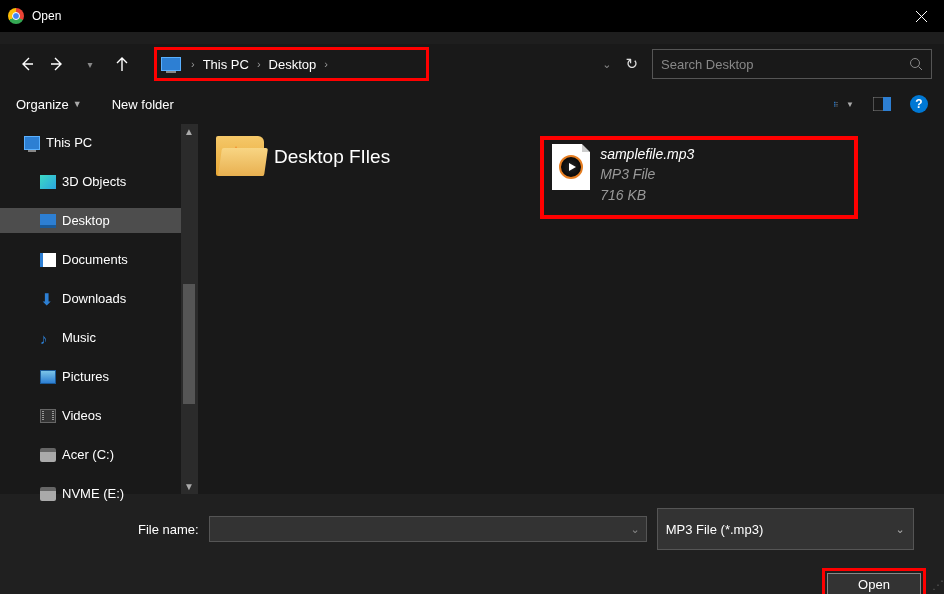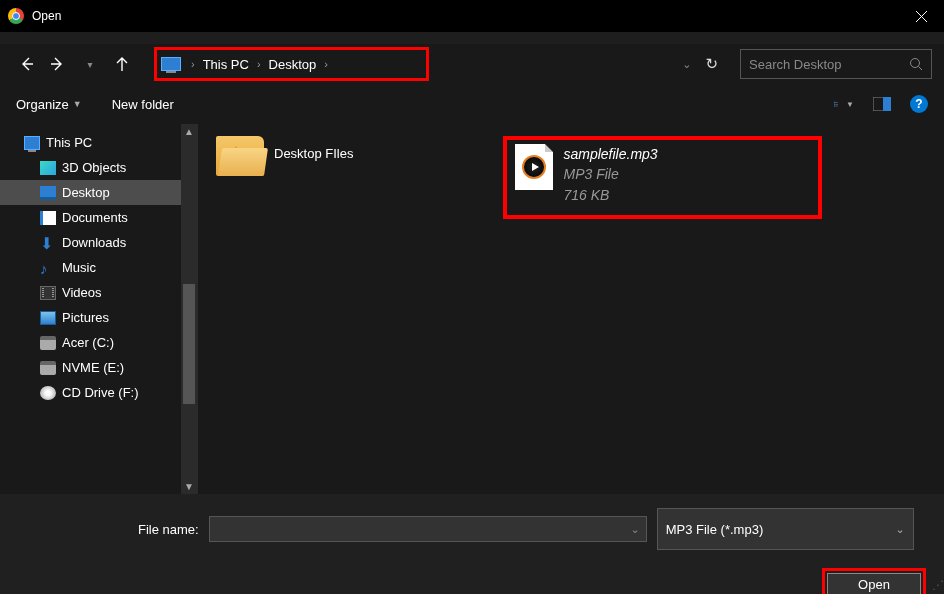--- a/index.html
+++ b/index.html
@@ -21,39 +21,39 @@
     .breadcrumb-box { border: 3px solid #f00; height: 34px; flex: 0 0 275px; display:flex; align-items:center; margin-left: 14px; }
     .bc-pcicon { width: 20px; height: 14px; background:#2d7fd3; border:1px solid #5ab0ff; margin: 0 6px 0 4px; position:relative; }
     .bc-pcicon::after { content:''; position:absolute; bottom:-3px; left:4px; right:4px; height:2px; background:#888; }
     .crumb { font-size: 13px; color:#fff; padding: 0 4px; }
     .chev { color:#999; padding:0 4px; font-size:11px; }
     
     .addr-rest { flex:1; height:28px; margin-left:6px; display:flex; align-items:center; justify-content:flex-end; gap:8px; padding-right:4px;}
     .addr-chev { color:#888; font-size:11px; }
     .refresh { color:#ddd; font-size:15px; padding: 0 6px; }
 
-    .searchbox { width: 192px; height: 30px; border:1px solid #555; background:#191919; display:flex; align-items:center; padding: 0 8px; margin-left:8px; color:#888; font-size:13px; justify-content:space-between; }
+    .searchbox { width: 280px; height: 30px; border:1px solid #555; background:#191919; display:flex; align-items:center; padding: 0 8px; color:#888; font-size:13px; justify-content:space-between; }
 
     
     .toolbar { height: 40px; background:#191919; display:flex; align-items:center; padding: 0 16px; gap: 30px; font-size:13px; }
     .toolbar-left { display:flex; gap:30px; }
     .organize { display:flex; align-items:center; gap:4px; }
     .toolbar-right { margin-left:auto; display:flex; align-items:center; gap: 18px; }
     .icon-btn { width:20px; height:18px; display:flex; align-items:center; justify-content:center; }
     .help-circle { width:18px; height:18px; border-radius:50%; background:#0078d4; color:#fff; font-size:12px; font-weight:bold; display:flex; align-items:center; justify-content:center; }
 
     
     .main { display:flex; height: 370px; background:#191919; }
     .sidebar { width: 198px; background:#191919; position:relative; font-size:13px; padding-top:6px; }
     .sidebar-scroll { position:absolute; right:0; top:0; width:17px; height:100%; background:#2b2b2b; }
     .sidebar-thumb { position:absolute; top:160px; width:12px; left:2px; height:120px; background:#555; }
     .sidebar-arrow { position:absolute; left:3px; font-size:10px; color:#aaa; }
     
     .tree-item { display:flex; align-items:center; gap:6px; padding: 5px 0 5px 24px; }
-    .tree-item.nested { padding-left: 40px; }
+    .tree-item.nested { padding-left: 40px; margin-top: 14px; }
     .tree-item.selected { background:#4d4d4d; }
     .ti-icon { width:16px; height:14px; flex-shrink:0; }
     .pc-ico { background:#2d7fd3; border:1px solid #5ab0ff; position:relative; }
     .pc-ico::after{ content:''; position:absolute; bottom:-3px; left:3px; right:3px; height:2px; background:#888; }
     .cube-ico { background: linear-gradient(135deg,#3dd9c4,#2aa5e0); }
     .desk-ico { background:#2d7fd3; border-bottom:3px solid #1a5a99; }
     .doc-ico { background:#fff; border-left:3px solid #2d7fd3; }
     .dl-ico { color:#2d7fd3; font-size:16px; line-height:1; }
     .music-ico { color:#2d7fd3; font-size:15px; line-height:1; }
     .pic-ico { background: linear-gradient(#7bc4e8, #2d7fd3); border:1px solid #1a5a99; }
@@ -64,21 +64,21 @@
     .cd-ico { border-radius:50%; background:radial-gradient(circle,#fff 20%, #ccc 60%, #999); }
 
     
     .filepane { flex:1; background:#191919; padding: 12px 18px; display:flex; gap: 40px; align-items:flex-start; }
     .file-item { display:flex; gap:10px; align-items:flex-start; }
     .folder-large { width:48px; height:40px; position:relative; }
     .folder-back { position:absolute; inset:0; background:linear-gradient(#f5c869,#e8a735); border-radius:2px 6px 2px 2px; }
     .cone { position:absolute; left:10px; bottom:2px; width:0; height:0; border-left:10px solid transparent; border-right:10px solid transparent; border-bottom:28px solid #f47b20; }
     .cone::after{ content:''; position:absolute; left:-6px; top:12px; width:12px; height:3px; background:#fff; }
     .folder-front { position:absolute; bottom:0; left:4px; right:-2px; height:28px; background:linear-gradient(#f8d583,#e8b050); transform:skewX(-8deg); border-radius:2px; }
-    .file-label { font-size:13px; padding-top:10px; }
+    .file-label { font-size:19px; padding-top:10px; }
 
     .mp3-box { border:4px solid #f00; padding: 4px 160px 10px 8px; display:flex; gap:10px; }
     .mp3-thumb { width:38px; height:46px; background:#fff; position:relative; display:flex; align-items:center; justify-content:center; }
     .mp3-thumb::before{ content:''; position:absolute; top:0; right:0; width:0; height:0; border-left:8px solid #ccc; border-top:8px solid #191919; }
     .play-circle { width:24px; height:24px; border-radius:50%; background:radial-gradient(#222,#000); border:2px solid #e67e22; display:flex; align-items:center; justify-content:center; }
     .play-circle::after{ content:''; width:0; height:0; border-left:7px solid #fff; border-top:4px solid transparent; border-bottom:4px solid transparent; margin-left:2px; }
     .mp3-meta { font-size:14px; line-height:1.45;font-style:italic; }
     .mp3-meta .sub { color:#999; }
 
     
@@ -203,38 +203,34 @@
     </div>
     <div class="tree-item nested">
       <div class="ti-icon dl-ico">⬇</div>
       <span>Downloads</span>
     </div>
     <div class="tree-item nested">
       <div class="ti-icon music-ico">♪</div>
       <span>Music</span>
     </div>
     <div class="tree-item nested">
+      <div class="ti-icon pic-ico"></div>
+      <span>Pictures</span>
+    </div>
+    <div class="tree-item nested">
       <div class="ti-icon vid-ico"></div>
       <span>Videos</span>
     </div>
     <div class="tree-item nested">
-      <div class="ti-icon pic-ico"></div>
-      <span>Pictures</span>
-    </div>
-    <div class="tree-item nested">
       <div class="ti-icon drive-ico"></div>
       <span>Acer (C:)</span>
     </div>
     <div class="tree-item nested">
       <div class="ti-icon drive-ico"></div>
       <span>NVME (E:)</span>
-    </div>
-    <div class="tree-item nested">
-      <div class="ti-icon cd-ico"></div>
-      <span>CD Drive (F:)</span>
     </div>
 
     <div class="sidebar-scroll">
       <div class="sidebar-arrow" style="top:2px;">▲</div>
       <div class="sidebar-thumb"></div>
       <div class="sidebar-arrow" style="bottom:2px;">▼</div>
     </div>
   </div>
 
   <div class="filepane">

